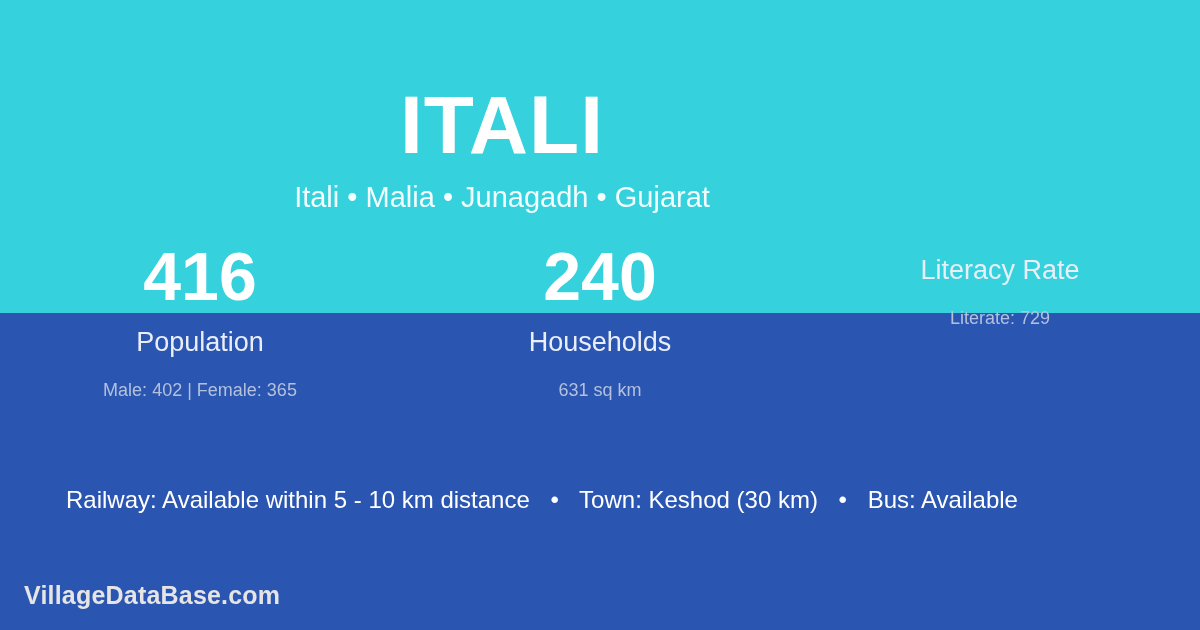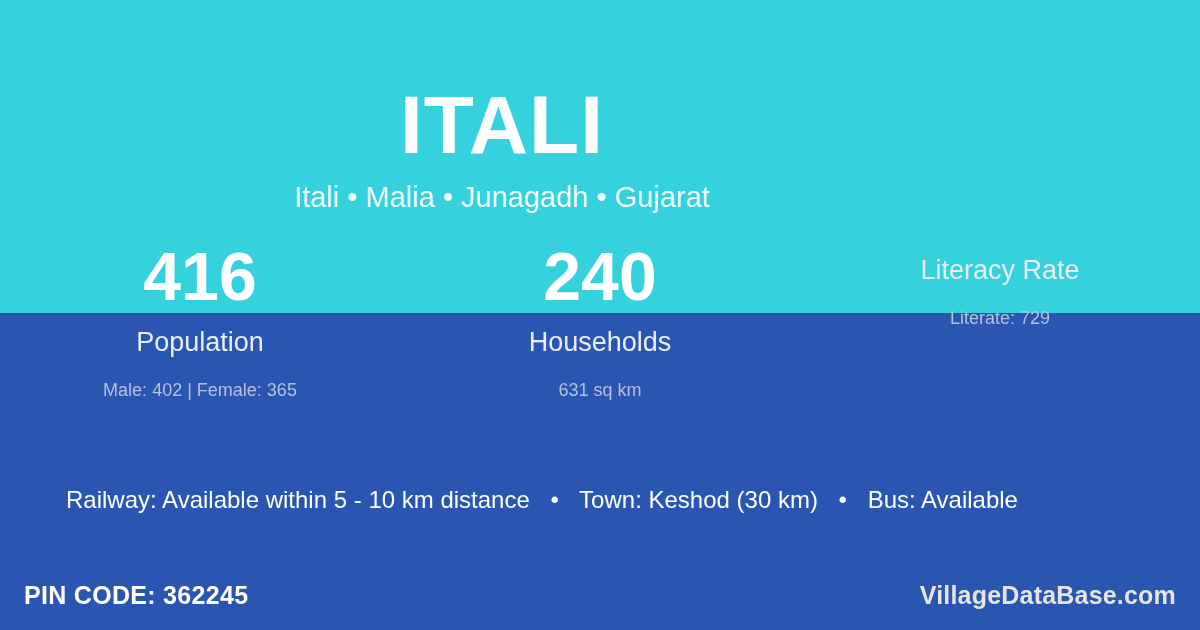--- a/index.html
+++ b/index.html
@@ -184,17 +184,16 @@
 
   <div class="info-line">
     <span>Railway: Available within 5 - 10 km distance</span>
     <span class="info-sep">•</span>
     <span>Town: Keshod (30 km)</span>
     <span class="info-sep">•</span>
     <span>Bus: Available</span>
   </div>
 
   <div class="footer">
-    <div class="pin-code">PIN CODE: 362245</div>
     <div class="brand">VillageDataBase.com</div>
   </div>
 
 </div>
 
 </body></html>

